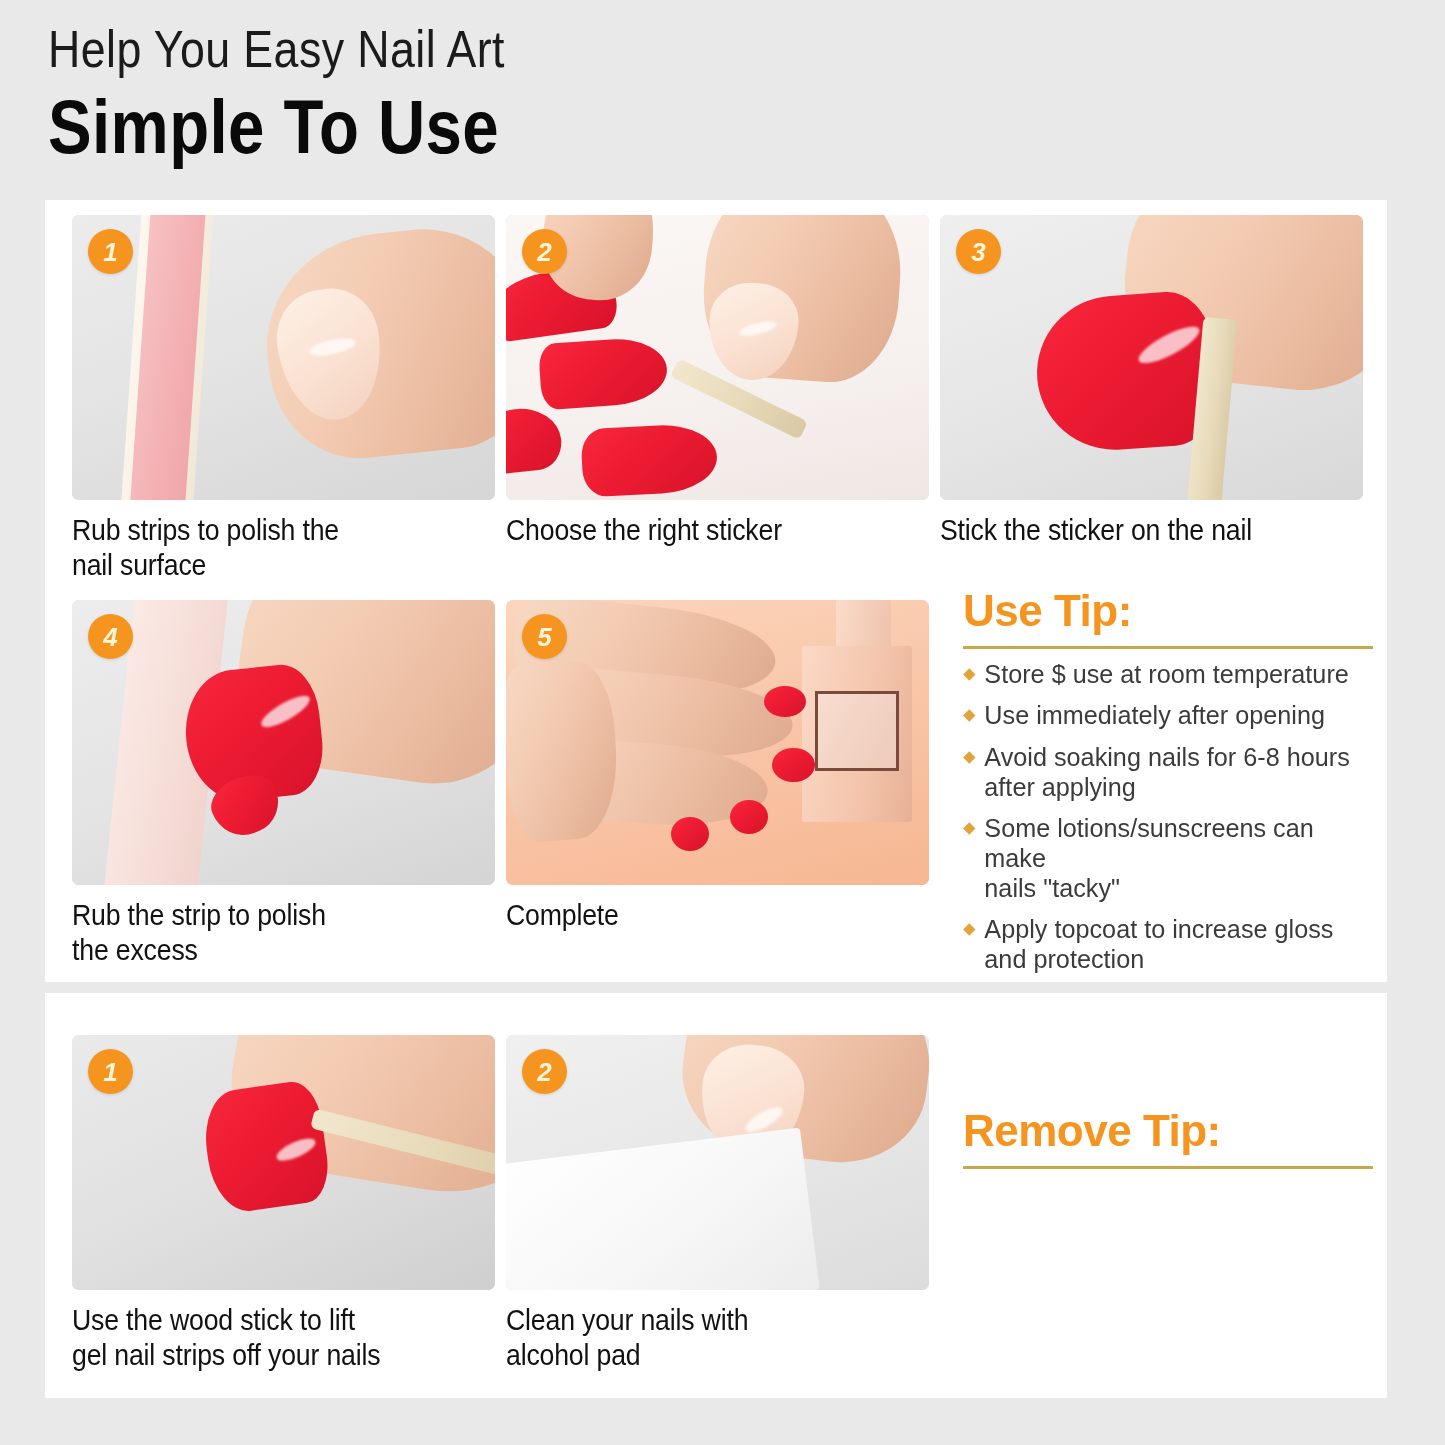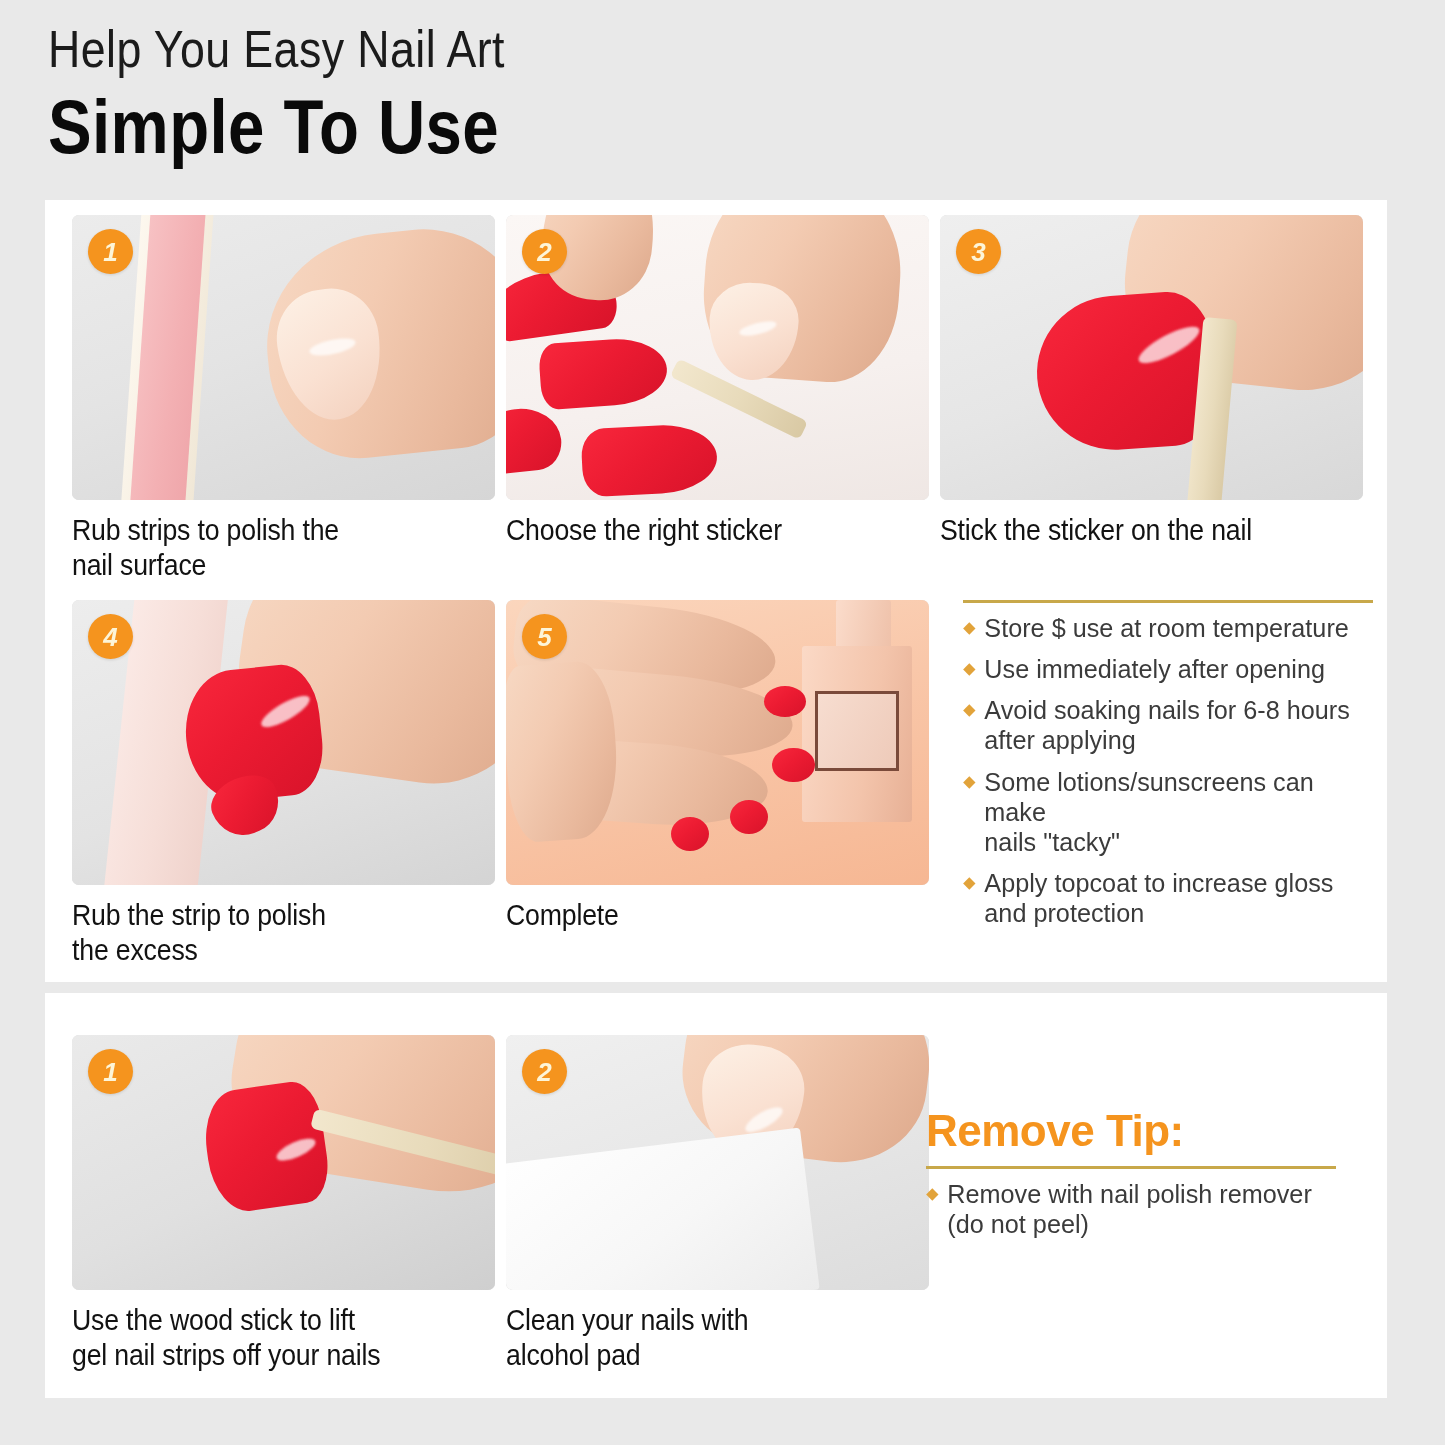--- a/index.html
+++ b/index.html
@@ -252,20 +252,21 @@
         <div class="redsticker" style="left:63%; top:52%; width:10%; height:12%; border-radius:50%;"></div>
         <div class="redsticker" style="left:53%; top:70%; width:9%; height:12%; border-radius:50%;"></div>
         <div class="redsticker" style="left:39%; top:76%; width:9%; height:12%; border-radius:50%;"></div>
       </div>
       <div class="badge">5</div>
     </div>
     <div class="caption">Complete</div>
   </div>
 
   <div class="tipblock" style="left:963px; top:588px; width:410px;">
+    <div class="tip-title">Use Tip:</div>
     <div class="tip-rule"></div>
     <ul class="tip-list">
       <li><span class="dia"></span><span>Store $ use at room temperature</span></li>
       <li><span class="dia"></span><span>Use immediately after opening</span></li>
       <li><span class="dia"></span><span>Avoid soaking nails for 6-8 hours
 after applying</span></li>
       <li><span class="dia"></span><span>Some lotions/sunscreens can make
 nails "tacky"</span></li>
       <li><span class="dia"></span><span>Apply topcoat to increase gloss
 and protection</span></li>
@@ -299,22 +300,18 @@
         <div class="gloss" style="left:56%; top:30%; width:10%; height:6%; transform:rotate(-30deg);"></div>
         <div class="finger" style="left:36%; top:62%; width:26%; height:52%; border-radius:50% 50% 30% 30% / 60% 60% 40% 40%; background:linear-gradient(150deg,#f6b9a4,#ef9c85);"></div>
         <div class="r2-pad"></div>
       </div>
       <div class="badge">2</div>
     </div>
     <div class="caption">Clean your nails with
 alcohol pad</div>
   </div>
 
-  <div class="tipblock" style="left:926px; top:1108px; width:410px;">
+  <div class="tipblock" style="left:963px; top:1108px; width:410px;">
     <div class="tip-title">Remove Tip:</div>
     <div class="tip-rule"></div>
-    <ul class="tip-list">
-      <li><span class="dia"></span><span>Remove with nail polish remover
-(do not peel)</span></li>
-    </ul>
   </div>
 
 </div>
 
 </body></html>

